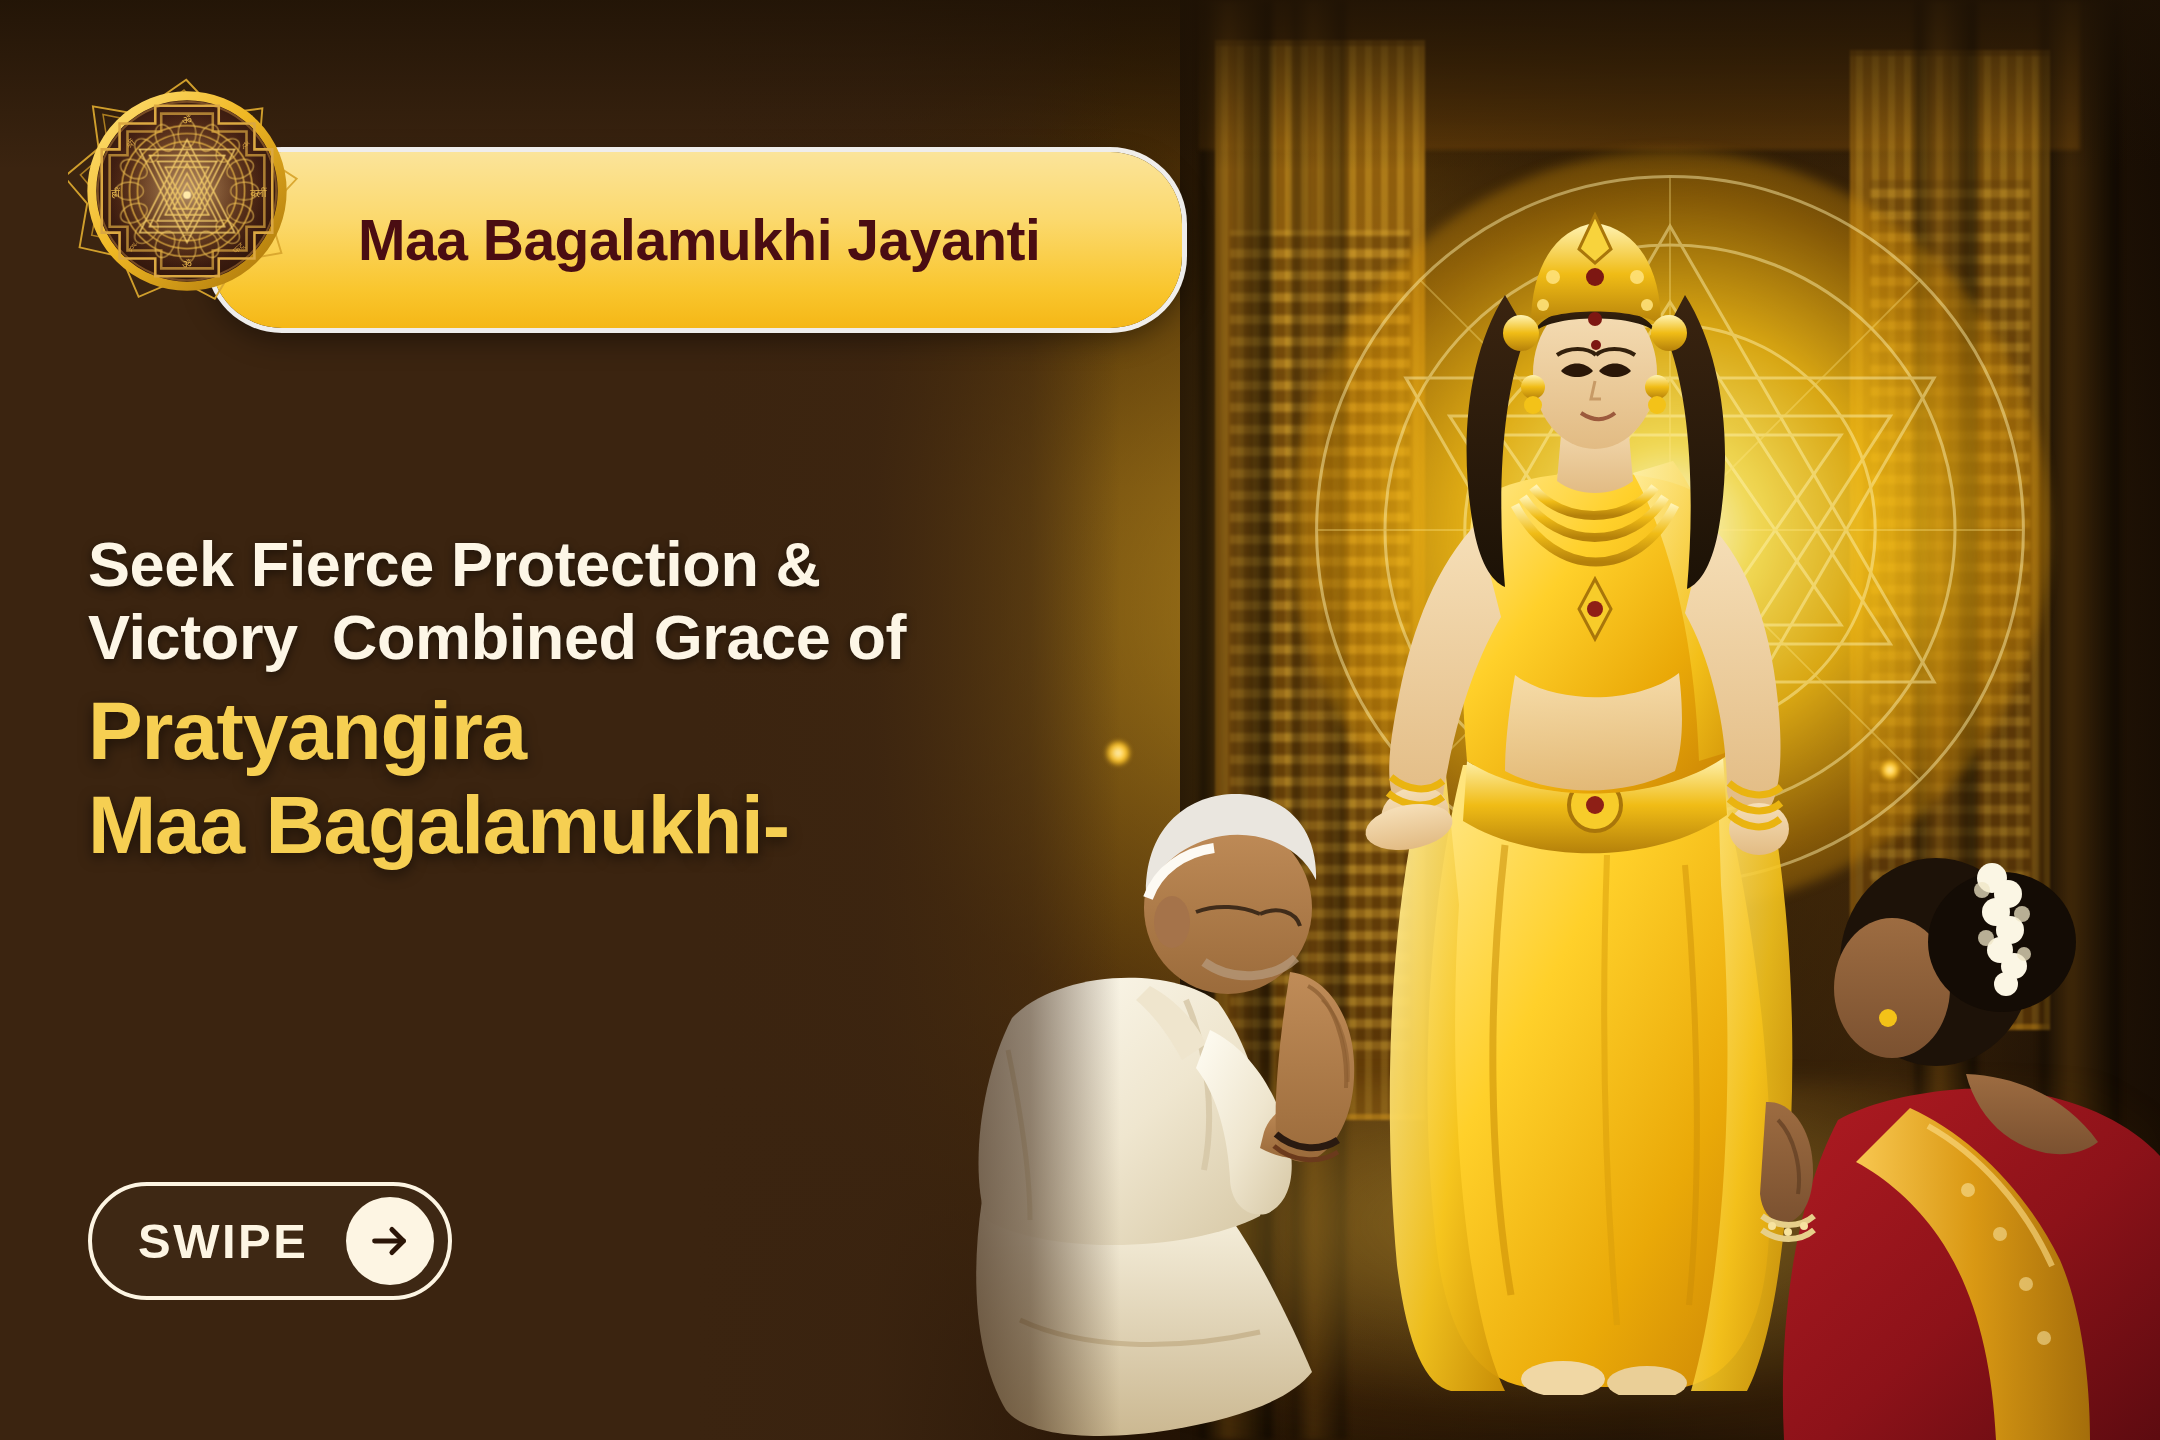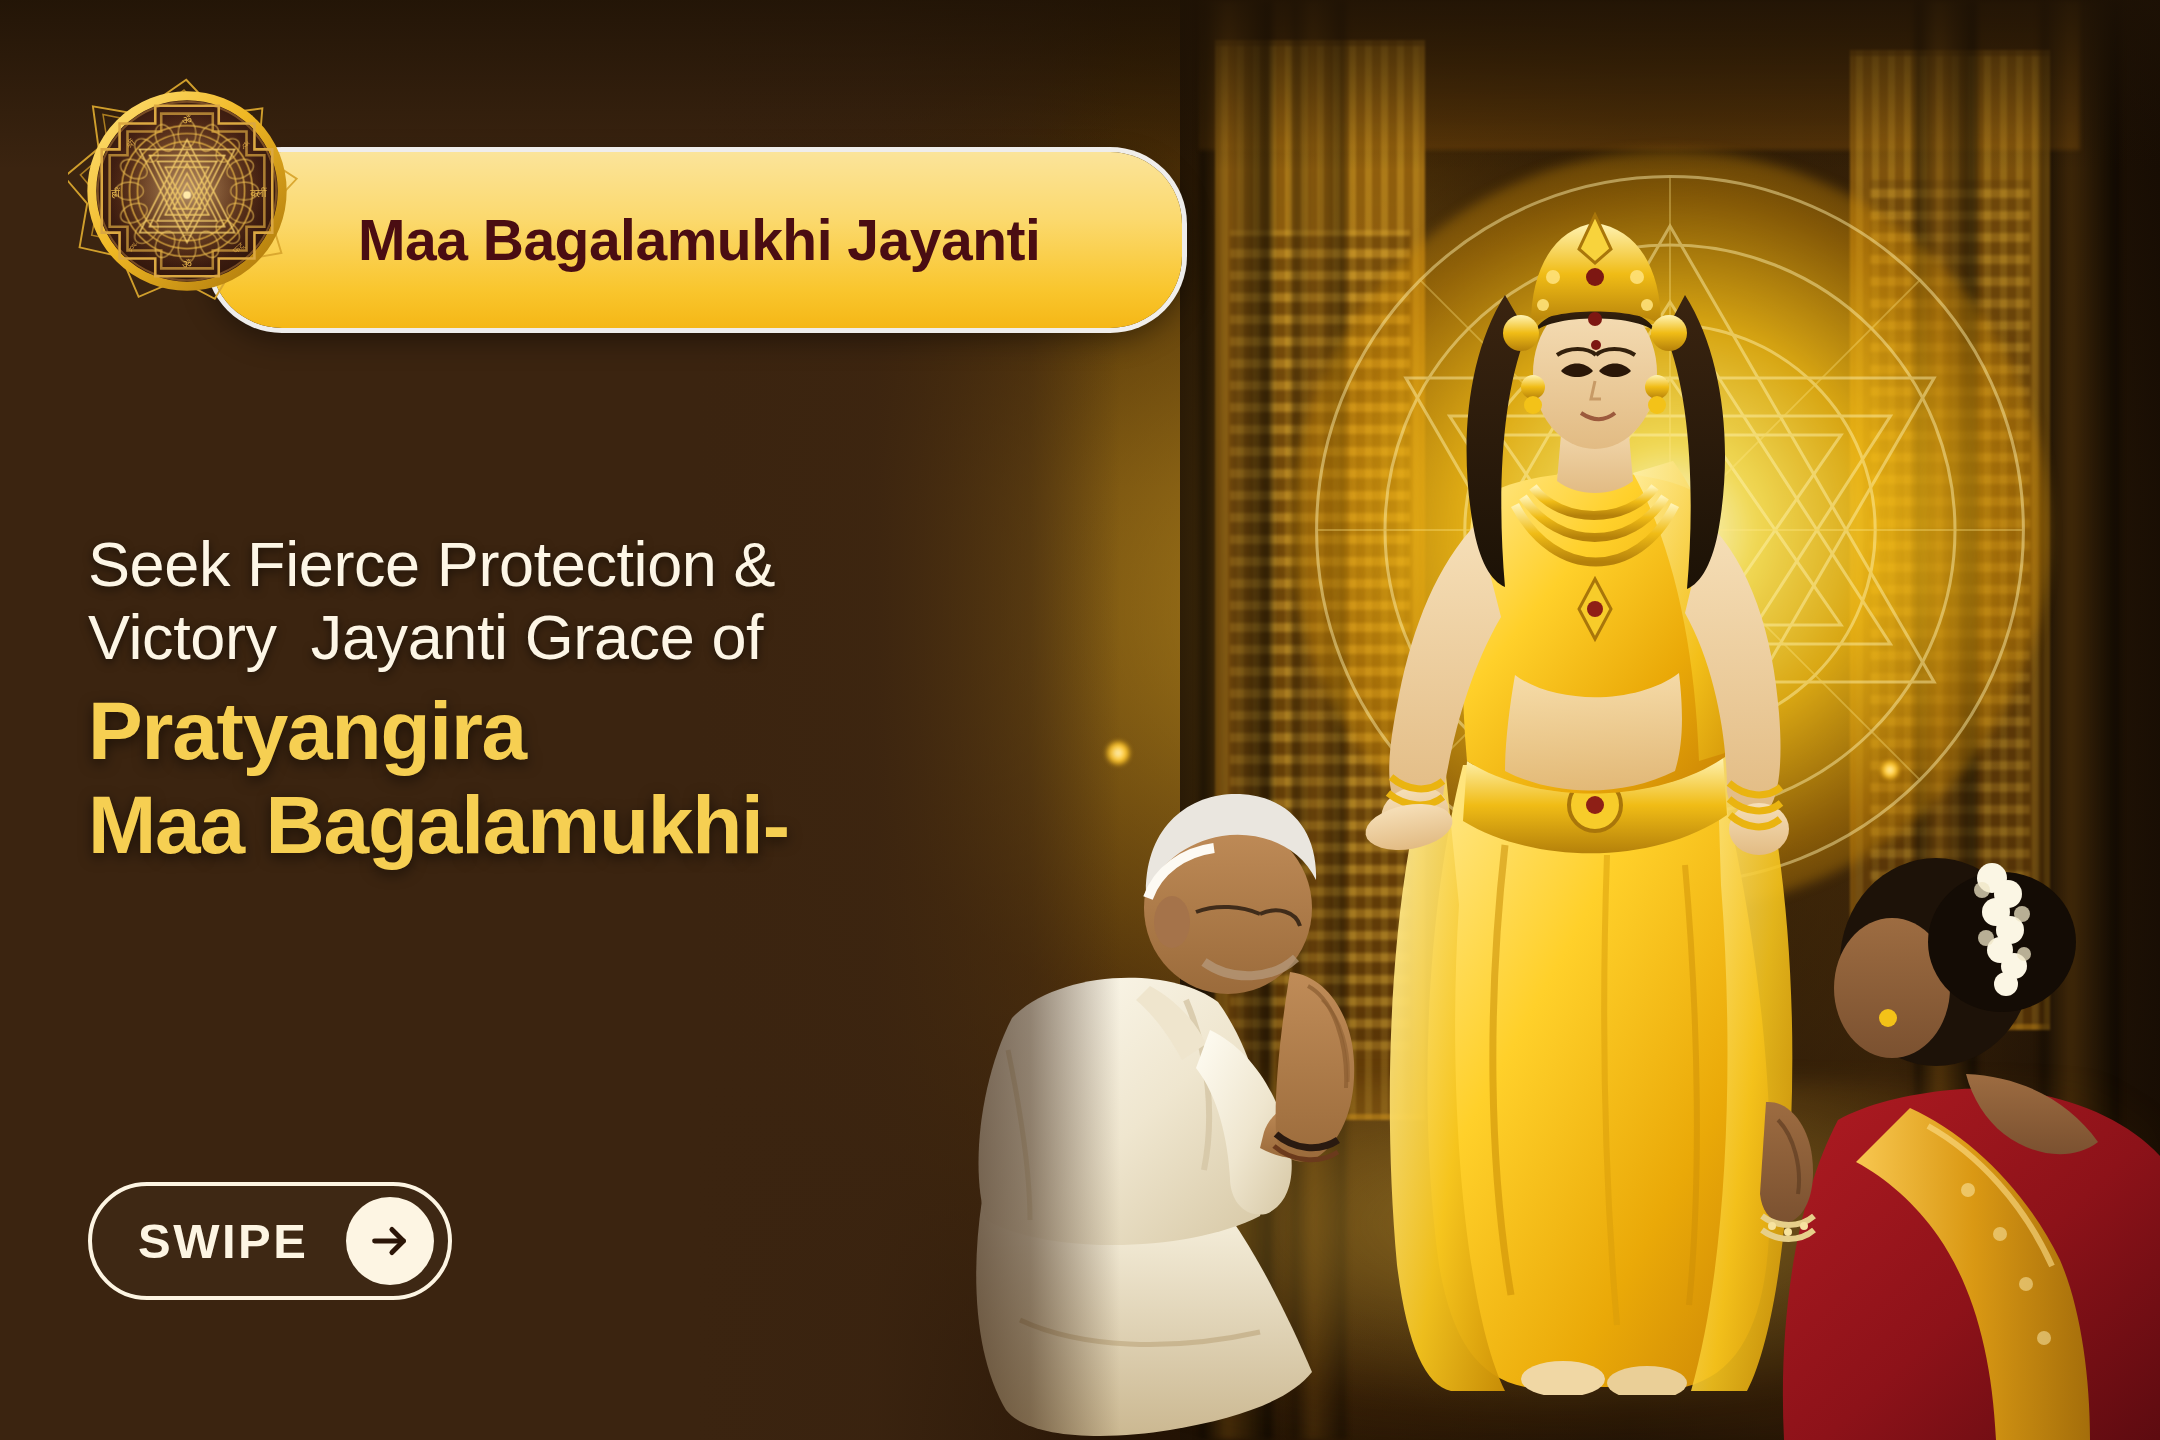--- a/index.html
+++ b/index.html
@@ -133,21 +133,21 @@
     font-weight:bold;
     letter-spacing:-.5px;
     white-space:nowrap;
   }
 
   
   .copy{ position:absolute; left:88px; top:528px; width:1000px; z-index:5; }
   .sub-line{
     color:#fdf6e6;
     font-size:63px;
-    font-weight:400;
+    font-weight:700;
     line-height:1.16;
     letter-spacing:-.4px;
     text-shadow:0 3px 10px rgba(0,0,0,.55);
     white-space:pre;
   }
   .gold-line{
     color:#f6cf52;
     font-size:82px;
     font-weight:bold;
     line-height:1.14;
@@ -565,21 +565,21 @@
         <polygon points="120,102 142,144 98,144"></polygon>
         <polygon points="120,138 98,96 142,96"></polygon>
         <polygon points="120,112 134,138 106,138"></polygon>
       </g>
       <circle cx="120" cy="124" r="4" fill="#ffe9a8"></circle>
     </svg>
   </div>
 
   <div class="copy">
     <div class="sub-line">Seek Fierce Protection &amp;</div>
-    <div class="sub-line">Victory  Jayanti Grace of</div>
+    <div class="sub-line">Victory  Combined Grace of</div>
     <div class="gold-block">
       <div class="gold-line">Pratyangira</div>
       <div class="gold-line">Maa Bagalamukhi-</div>
     </div>
   </div>
 
   <div class="swipe">
     <span class="swipe-label">SWIPE</span>
     <span class="swipe-circle">
       <svg viewBox="0 0 24 24" fill="none" stroke="#2c1608" stroke-width="2.6" stroke-linecap="round" stroke-linejoin="round" xmlns="http://www.w3.org/2000/svg">

